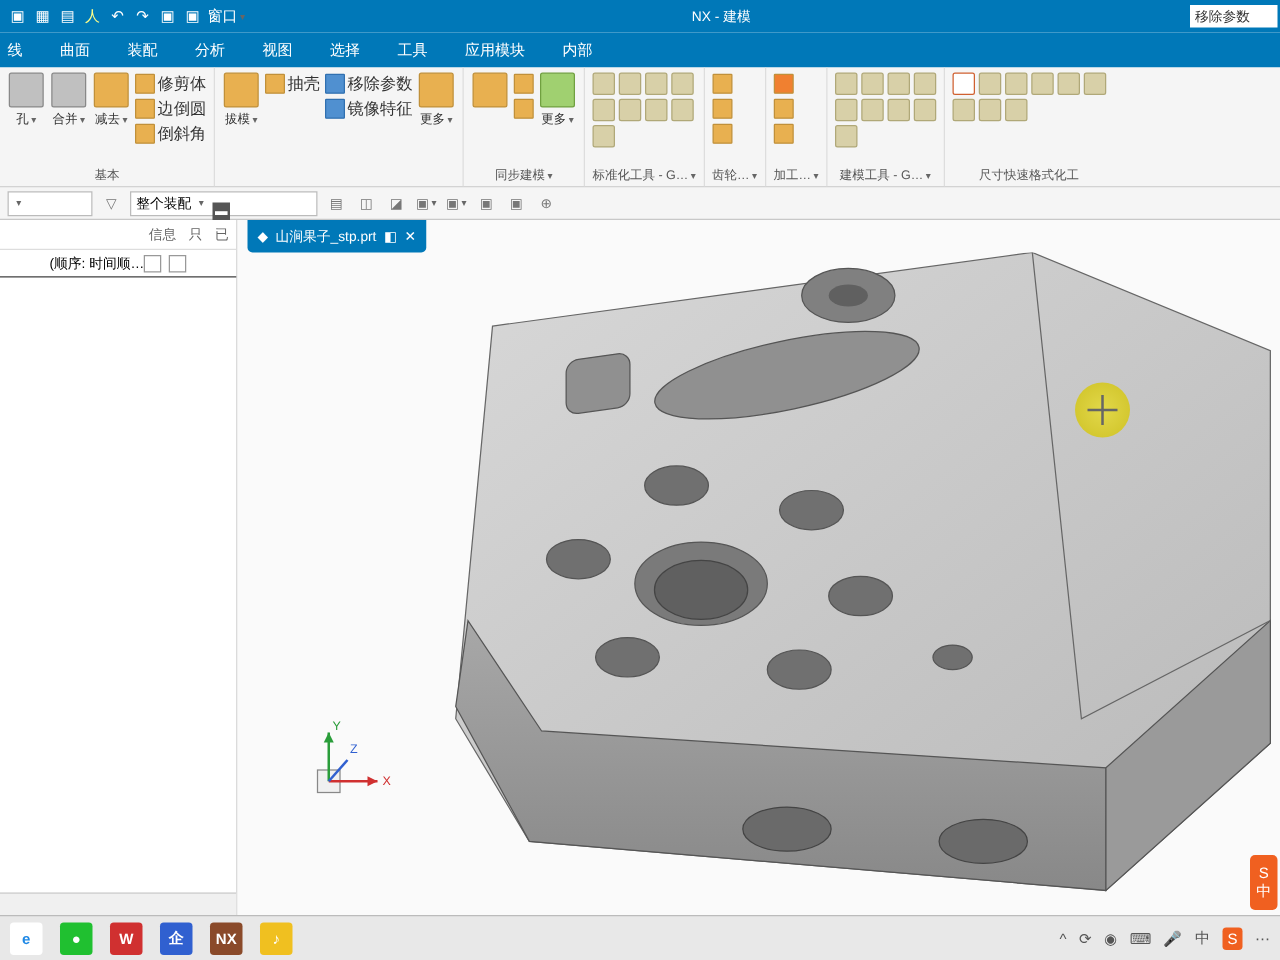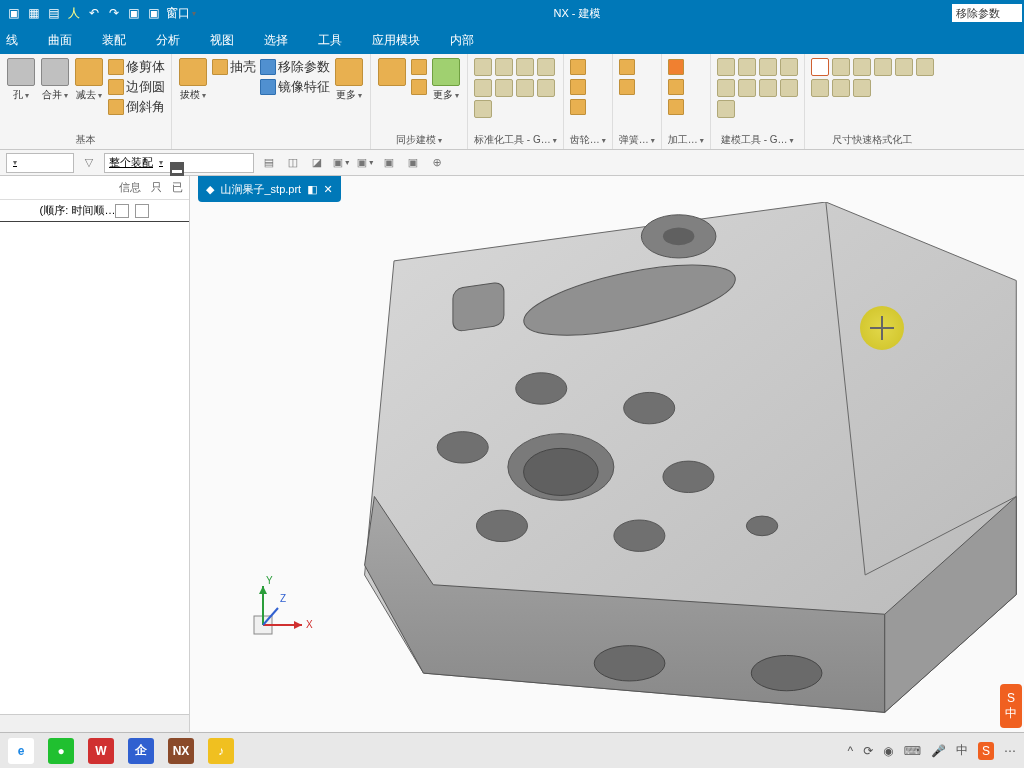--- a/index.html
+++ b/index.html
@@ -18,21 +18,21 @@
 .big-btn { width:30px; height:58px; display:flex; flex-direction:column; align-items:center; cursor:pointer; gap:2px; }
 .big-btn .ic { width:28px; height:28px; background:#e8b050; border:1px solid #c0903a; border-radius:2px; }
 .big-btn .lbl { font-size:10px; color:#333; }
 .sm-row { display:flex; align-items:center; gap:2px; height:18px; cursor:pointer; }
 .sm-row .ic { width:16px; height:16px; background:#e8b050; border:1px solid #c0903a; border-radius:1px; }
 .sm-row .lbl { font-size:13px; color:#333; white-space:nowrap; }
 .col { display:flex; flex-direction:column; gap:2px; }
 .ic-grid { display:grid; grid-template-columns:repeat(4,18px); gap:3px; }
 .ic-grid .ic, .ic-row .ic { width:18px; height:18px; background:#d8d0a8; border:1px solid #b0a878; border-radius:2px; cursor:pointer; }
 .filter-bar { height:26px; background:#f5f5f5; border-bottom:1px solid #c8c8c8; display:flex; align-items:center; padding:0 6px; gap:6px; font-size:11px; }
-.filter-bar .dd { border:1px solid #bbb; background:#fff; padding:1px 4px; display:flex; align-items:center; gap:4px; height:20px; cursor:pointer;text-decoration:underline; }
+.filter-bar .dd { border:1px solid #bbb; background:#fff; padding:1px 4px; display:flex; align-items:center; gap:4px; height:20px; cursor:pointer; }
 .filter-bar .ic-sm { width:18px; height:18px; display:inline-flex; align-items:center; justify-content:center; cursor:pointer; color:#777; }
 .workspace { position:absolute; top:176px; left:0; right:0; bottom:36px; display:flex; }
 .left-panel { width:190px; background:#fff; border-right:1px solid #cfcfcf; display:flex; flex-direction:column; font-size:11px; }
 .left-panel .hdr { height:24px; border-bottom:1px solid #ddd; display:flex; align-items:center; justify-content:flex-end; padding:0 6px; gap:10px; color:#666; font-size:11px; position:relative; }
 .left-panel .hdr .close { position:absolute; left:170px; top:-14px; width:14px; height:14px; background:#555; color:#fff; font-size:10px; display:flex; align-items:center; justify-content:center; cursor:pointer; }
 .tree-row { height:22px; display:flex; align-items:center; padding:0 6px; justify-content:center; border-bottom:1px solid #404040; }
 .tree-row .ic-mini { width:14px; height:14px; border:1px solid #999; }
 .left-panel .footer { margin-top:auto; height:18px; background:#f0f0f0; border-top:1px solid #ccc; }
 .view-area { flex:1; position:relative; background:#fafafa; overflow:hidden; }
 .doc-tab { position:absolute; top:0; left:8px; height:26px; background:#0078b8; color:#fff; font-size:11px; display:flex; align-items:center; padding:0 8px; gap:6px; border-radius:0 0 4px 4px; cursor:pointer; }
@@ -192,33 +192,20 @@
             <div class="ic"></div>
           </div>
     </div>
       </div>
     <div class="label drop-arrow">齿轮…</div>
   </div>
   <div class="group">
     <div class="tools">
         <div class="col">
       <div class="sm-row">
-            <div class="ic"></div>
-          </div>
-      <div class="sm-row">
-            <div class="ic"></div>
-          </div>
-    </div>
-      </div>
-    <div class="label drop-arrow">弹簧…</div>
-  </div>
-  <div class="group">
-    <div class="tools">
-        <div class="col">
-      <div class="sm-row">
             <div class="ic" style="background:#f08030"></div>
           </div>
       <div class="sm-row">
             <div class="ic"></div>
           </div>
       <div class="sm-row">
             <div class="ic"></div>
           </div>
     </div>
       </div>

